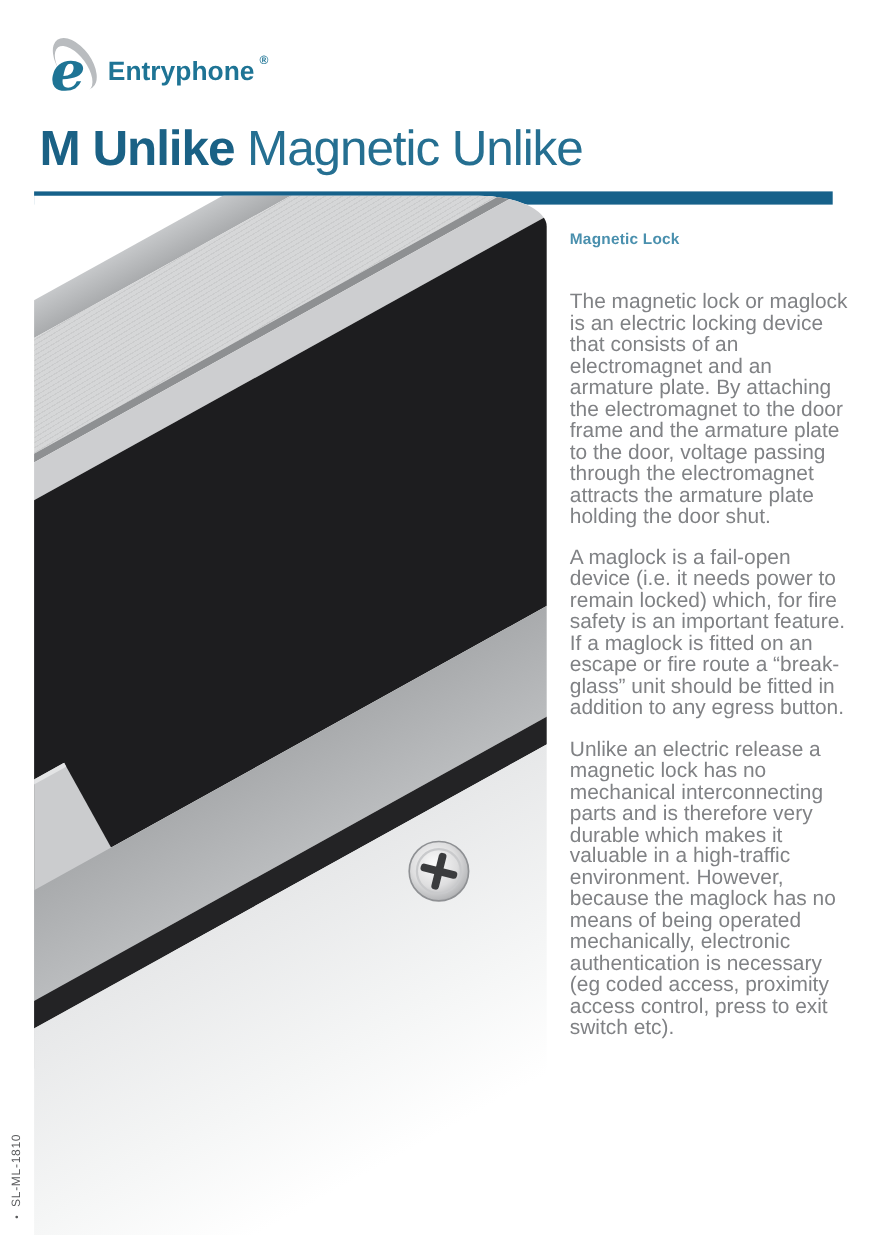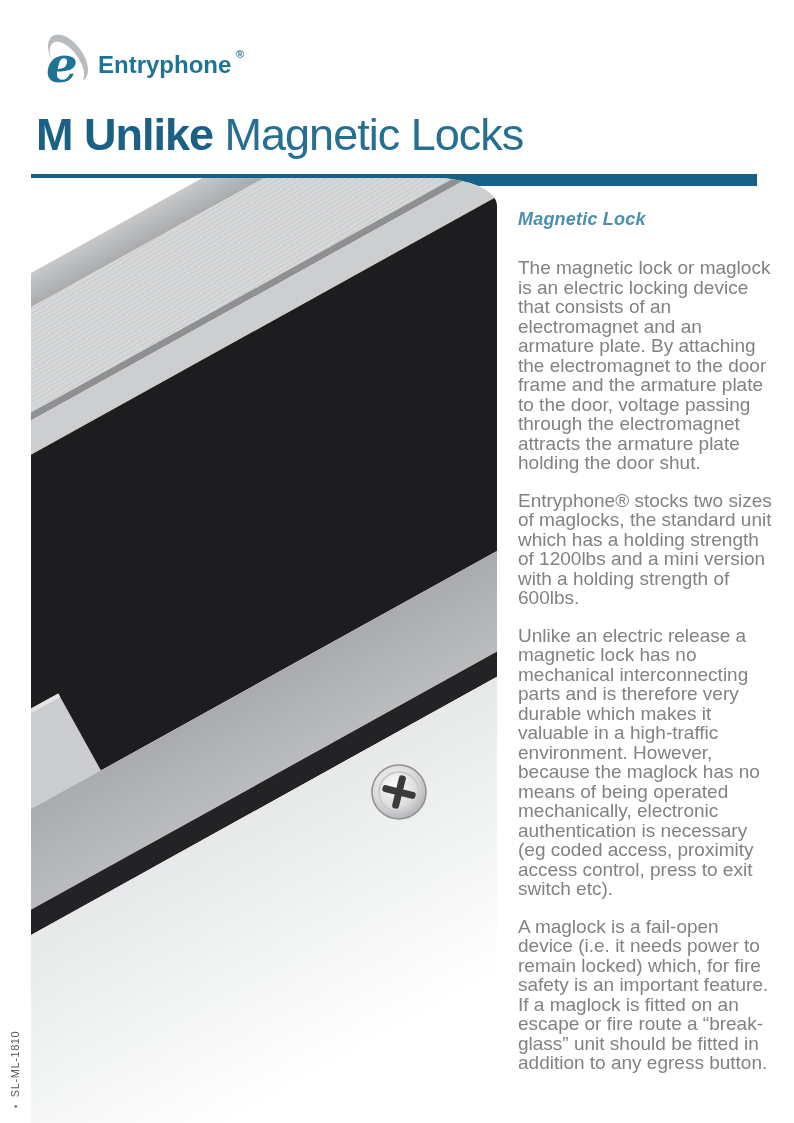--- a/index.html
+++ b/index.html
@@ -36,21 +36,21 @@
   .b-black {top:159px;height:310px;background:#1d1d1f;}
   .plate-right{position:absolute;left:215px;width:505px;top:222px;height:230px;background:#cbccce;
                border-top:4px solid #e3e4e5;border-left:3px solid #dcdddd;}
   .b-gray  {top:469px;height:88px;background:linear-gradient(#a9abad,#babcbe);}
   .b-thin  {top:557px;height:22px;background:#232325;}
   .b-bright{top:579px;height:262px;background:linear-gradient(to bottom,#e7e8e9,#f5f6f6 60%,#ffffff 100%);}
   .screw{position:absolute;left:338px;top:584px;width:60px;height:60px;z-index:6;}
 
   
   .col{position:absolute;left:518px;top:209px;width:254px;}
-  .col h2{font-size:18px;font-weight:700;color:var(--heading-teal);letter-spacing:0.2px;margin-bottom:28px;font-style:italic;}
+  .col h2{font-size:14px;font-weight:700;color:var(--heading-teal);letter-spacing:0.2px;margin-bottom:40px;}
   .col p{font-size:19px;line-height:19.5px;color:var(--body-gray);margin-bottom:18px;}
 
   
   .doccode{position:absolute;left:9px;top:1108px;transform:rotate(-90deg);transform-origin:0 0;
            white-space:nowrap;font-size:11px;letter-spacing:0.6px;color:var(--code-gray);}
   .doccode .bullet{font-size:9px;margin-right:7px;}
 </style>
 </head>
 <body>
 
@@ -66,21 +66,21 @@
 
       <text x="6" y="54" font-family="DejaVu Serif, serif" font-style="italic" font-weight="bold" font-size="50" fill="var(--logo-teal)">e</text>
 
       <text x="58" y="45" font-family="Liberation Sans, sans-serif" font-weight="bold" font-size="24" fill="var(--logo-teal)">Entryphone</text>
       <text x="196" y="30" font-family="Liberation Sans, sans-serif" font-weight="bold" font-size="11" fill="var(--logo-teal)">®</text>
     </svg>
   </div>
 
   <div class="title">
     <span class="bold">M Unlike</span>
-    <span class="light">Magnetic Locks</span>
+    <span class="light">Magnetic Unlike</span>
   </div>
 
   <div class="rule-bar"></div>
 
   <div class="photo" role="img" aria-label="Close-up photo of a brushed aluminium magnetic lock face with black epoxy borders, grey pole plates and a Phillips screw">
     <div class="rot">
       <div class="band b-edge"></div>
       <div class="band b-face1 brush"></div>
       <div class="band b-seam"></div>
       <div class="band b-face2 brush"></div>
@@ -107,22 +107,21 @@
       <g transform="rotate(14 30 30)" fill="#3a3b3d">
         <rect x="26.5" y="13" width="7" height="34" rx="3"></rect>
         <rect x="13" y="26.5" width="34" height="7" rx="3"></rect>
       </g>
     </svg>
   </div>
 
   <div class="col">
     <h2>Magnetic Lock</h2>
     <p>The magnetic lock or maglock is an electric locking device that consists of an electromagnet and an armature plate. By attaching the electromagnet to the door frame and the armature plate to the door, voltage passing through the electromagnet attracts the armature plate holding the door shut.</p>
-    <p>Entryphone® stocks two sizes of maglocks, the standard unit which has a holding strength of 1200lbs and a mini version with a holding strength of 600lbs.</p>
+    <p>A maglock is a fail-open device (i.e. it needs power to remain locked) which, for fire safety is an important feature. If a maglock is fitted on an escape or fire route a “break-glass” unit should be fitted in addition to any egress button.</p>
     <p>Unlike an electric release a magnetic lock has no mechanical interconnecting parts and is therefore very durable which makes it valuable in a high-traffic environment. However, because the maglock has no means of being operated mechanically, electronic authentication is necessary (eg coded access, proximity access control, press to exit switch etc).</p>
-    <p>A maglock is a fail-open device (i.e. it needs power to remain locked) which, for fire safety is an important feature. If a maglock is fitted on an escape or fire route a “break-glass” unit should be fitted in addition to any egress button.</p>
   </div>
 
   <div class="doccode">
     <span class="bullet">•</span><span>SL-ML-1810</span>
   </div>
 
 </div>
 
 </body></html>

